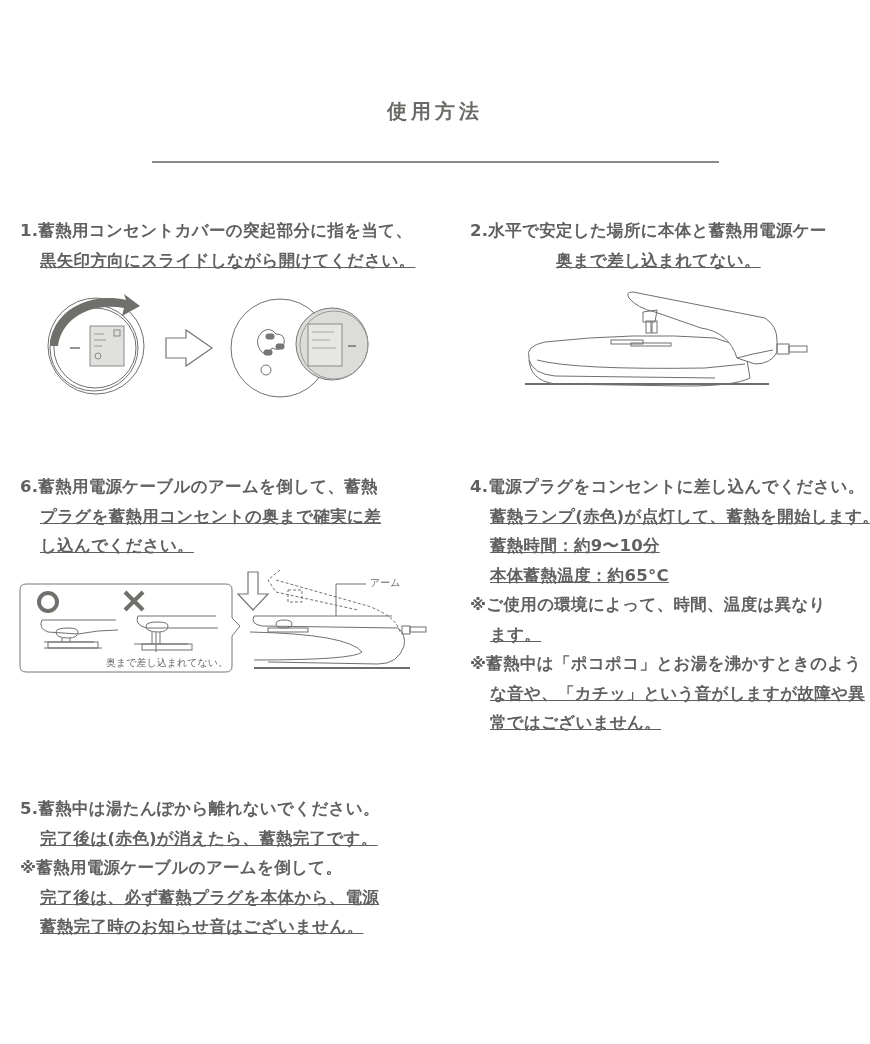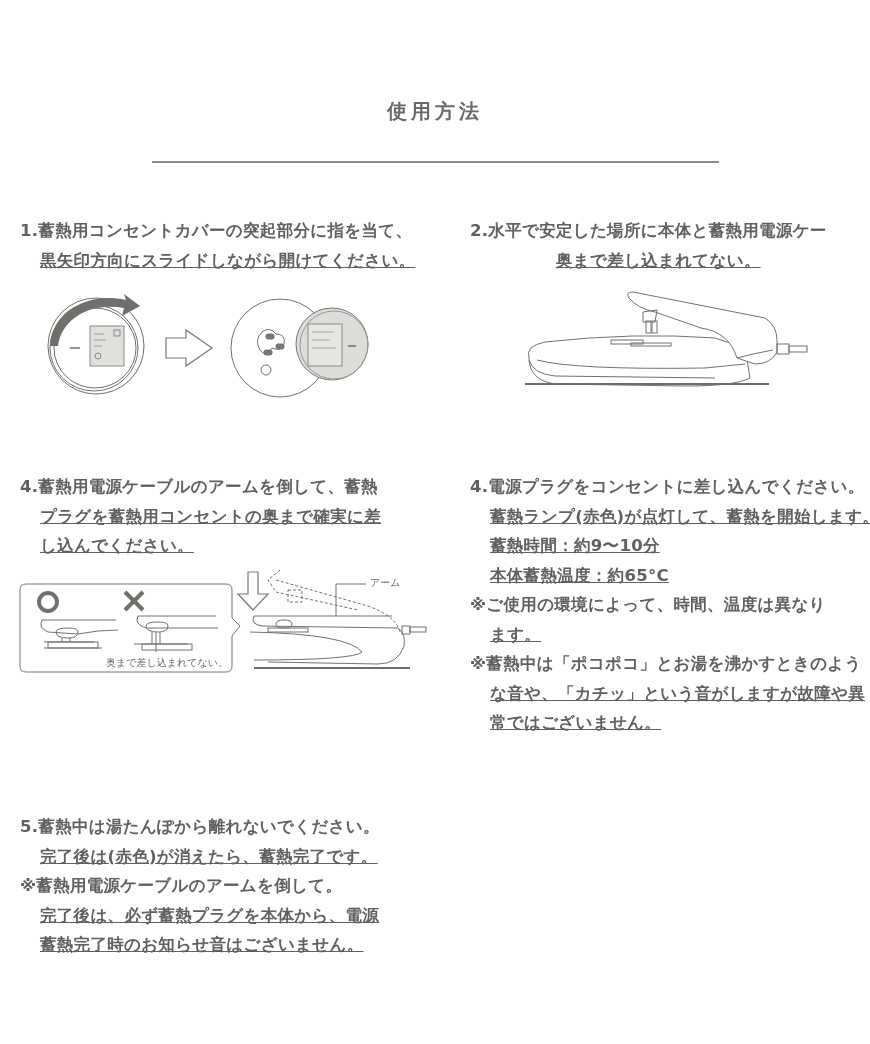--- a/index.html
+++ b/index.html
@@ -87,21 +87,21 @@
       <rect x="137" y="33" width="5" height="12"></rect>
 
       <rect x="262" y="56" width="12" height="10"></rect>
       <rect x="274" y="58" width="18" height="6"></rect>
     </g>
     <line x1="10" y1="96" x2="254" y2="96" stroke="#6e6e6e" stroke-width="2"></line>
   </svg>
 </div>
 
 <div class="step" style="left:20px; top:472px;">
-  <span class="line">4.蓄熱用電源ケーブルのアームを倒して、蓄熱</span>
+  <span class="line">6.蓄熱用電源ケーブルのアームを倒して、蓄熱</span>
   <span class="line indent">プラグを蓄熱用コンセントの奥まで確実に差</span>
   <span class="line indent">し込んでください。</span>
 </div>
 
 <div class="illus" style="left:18px; top:566px;">
   <svg width="412" height="112" viewBox="0 0 412 112">
 
     <path d="M8 18 Q 2 18, 2 24 L 2 100 Q 2 106, 8 106 L 208 106 Q 214 106, 214 100 L 214 70 L 222 60 L 214 52 L 214 24 Q 214 18, 208 18 Z" fill="#fff" stroke="#777" stroke-width="1"></path>
 
     <circle cx="30" cy="36" r="9" fill="none" stroke="#6f6f6b" stroke-width="4"></circle>
@@ -158,19 +158,19 @@
   <span class="line indent">蓄熱ランプ(赤色)が点灯して、蓄熱を開始します。</span>
   <span class="line indent">蓄熱時間：約9〜10分</span>
   <span class="line indent">本体蓄熱温度：約65°C</span>
   <span class="line">※ご使用の環境によって、時間、温度は異なり</span>
   <span class="line indent">ます。</span>
   <span class="line">※蓄熱中は「ポコポコ」とお湯を沸かすときのよう</span>
   <span class="line indent">な音や、「カチッ」という音がしますが故障や異</span>
   <span class="line indent">常ではございません。</span>
 </div>
 
-<div class="step" style="left:20px; top:812px;">
+<div class="step" style="left:20px; top:794px;">
   <span class="line">5.蓄熱中は湯たんぽから離れないでください。</span>
   <span class="line indent">完了後は(赤色)が消えたら、蓄熱完了です。</span>
   <span class="line">※蓄熱用電源ケーブルのアームを倒して。</span>
   <span class="line indent">完了後は、必ず蓄熱プラグを本体から、電源</span>
   <span class="line indent">蓄熱完了時のお知らせ音はございません。</span>
 </div>
 
 </body></html>

